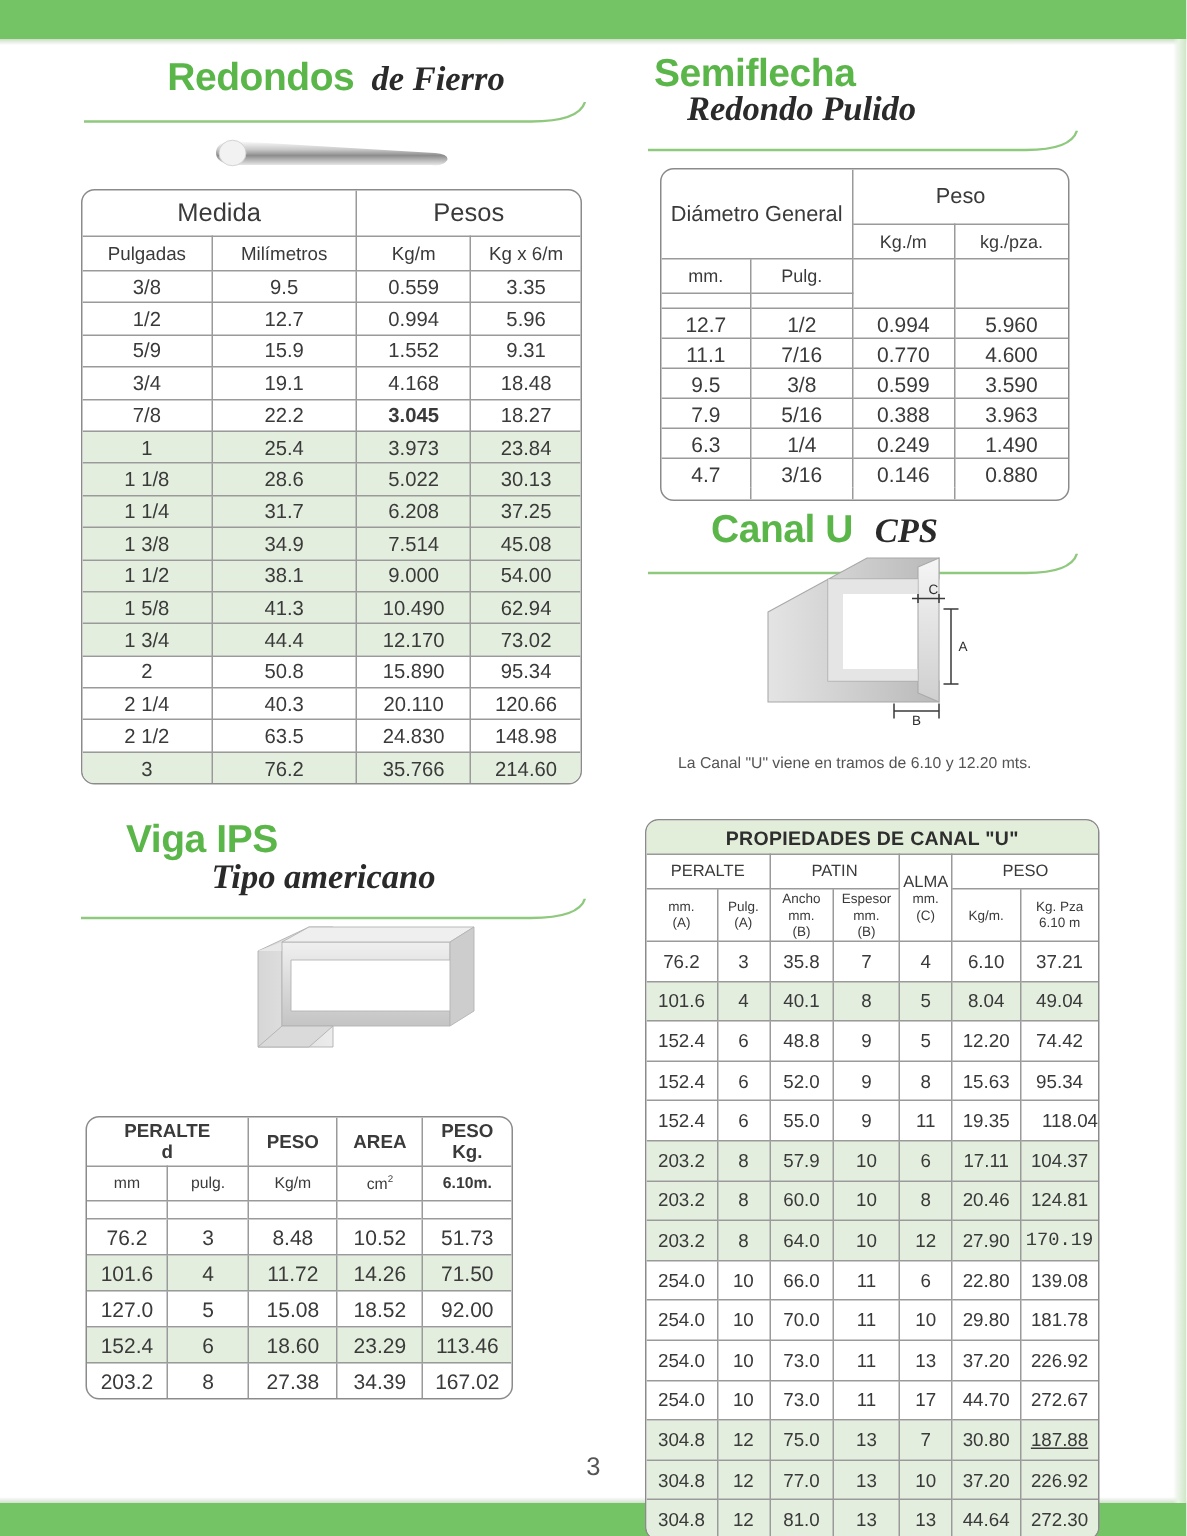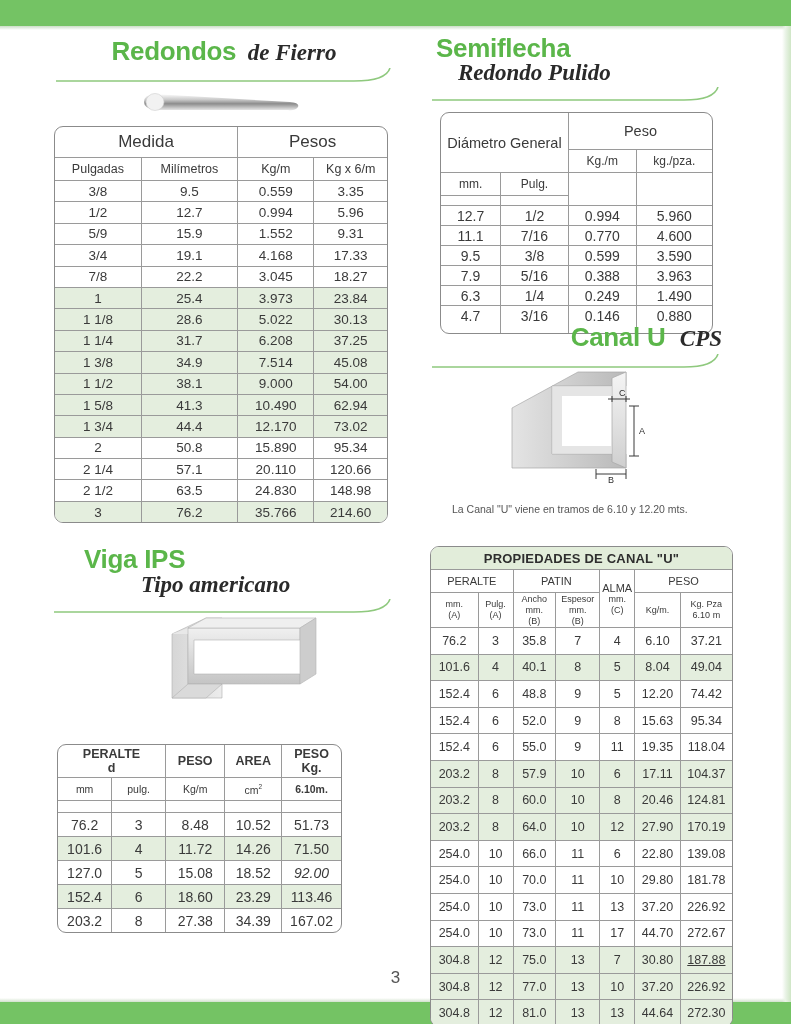--- a/index.html
+++ b/index.html
@@ -160,26 +160,26 @@
           <tr class="dt">
             <td class="noL" style="width: 26%;">5/9</td>
             <td style="width: 29%; margin-top: 12px;">15.9</td>
             <td style="width: 23%;">1.552</td>
             <td class="noR" style="width: 22%;">9.31</td>
           </tr>
           <tr class="dt">
             <td class="noL" style="width: 26%; margin-top: 36px;">3/4</td>
             <td style="width: 29%;">19.1</td>
             <td style="width: 23%;">4.168</td>
-            <td class="noR" style="width: 22%;">17.33</td>
+            <td class="noR" style="width: 22%;">18.48</td>
           </tr>
           <tr class="dt">
             <td class="noL" style="width: 26%;">7/8</td>
             <td style="width: 29%;">22.2</td>
-            <td style="width: 23%;">3.045</td>
+            <td style="width: 23%; font-weight: bold;">3.045</td>
             <td class="noR" style="width: 22%;">18.27</td>
           </tr>
           <tr class="dt grn">
             <td class="noL" style="width: 26%;">1</td>
             <td style="width: 29%;">25.4</td>
             <td style="width: 23%;">3.973</td>
             <td class="noR" style="width: 22%;">23.84</td>
           </tr>
           <tr class="dt grn">
             <td class="noL" style="width: 26%;">1 1/8</td>
@@ -218,21 +218,21 @@
             <td class="noR" style="width: 22%;">73.02</td>
           </tr>
           <tr class="dt">
             <td class="noL" style="width: 26%;">2</td>
             <td style="width: 29%;">50.8</td>
             <td style="width: 23%;">15.890</td>
             <td class="noR" style="width: 22%;">95.34</td>
           </tr>
           <tr class="dt">
             <td class="noL" style="width: 26%;">2 1/4</td>
-            <td style="width: 29%;">57.1</td>
+            <td style="width: 29%;">40.3</td>
             <td style="width: 23%;">20.110</td>
             <td class="noR" style="width: 22%;">120.66</td>
           </tr>
           <tr class="dt">
             <td class="noL" style="width: 26%;">2 1/2</td>
             <td style="width: 29%;">63.5</td>
             <td style="width: 23%;">24.830</td>
             <td class="noR" style="width: 22%;">148.98</td>
           </tr>
           <tr class="dt grn">
@@ -325,21 +325,21 @@
           <tr class="sp2">
         <td class="noL noT noB"></td>
         <td class="noT noB"></td>
         <td class="noT noB"></td>
         <td class="noT noB noR"></td>
       </tr>
     </tbody>
       </table>
   </div>
 
-  <div class="sec" style="left:432px;top:322px;width:290px;text-align:right;">
+  <div class="sec" style="left:432px;top:337px;width:290px;">
     <div style="padding-left:42px;">
       <span class="t1">Canal U</span>
       <span class="t2" style="margin-left:10px;">CPS</span>
     </div>
     <div class="line">
       <svg width="290" height="16" viewBox="0 0 290 16">
         <path d="M-4,13 L252,13 Q282,13 286,0" fill="none" stroke="#8fc97e" stroke-width="1.6"></path>
       </svg>
     </div>
   </div>
@@ -451,21 +451,21 @@
             <td style="width: 19%;">4</td>
             <td style="width: 21%;">11.72</td>
             <td style="width: 20%;">14.26</td>
             <td class="noR" style="width: 21%;">71.50</td>
           </tr>
           <tr class="dt">
             <td class="noL" style="width: 19%;">127.0</td>
             <td style="width: 19%;">5</td>
             <td style="width: 21%;">15.08</td>
             <td style="width: 20%;">18.52</td>
-            <td class="noR" style="width: 21%; font-style: italic;">92.00</td>
+            <td class="noR" style="width: 21%;">92.00</td>
           </tr>
           <tr class="dt grn">
             <td class="noL" style="width: 19%;">152.4</td>
             <td style="width: 19%;">6</td>
             <td style="width: 21%;">18.60</td>
             <td style="width: 20%;">23.29</td>
             <td class="noR" style="width: 21%;">113.46</td>
           </tr>
           <tr class="dt">
             <td class="noL" style="width: 19%; border-bottom: none;">203.2</td>
@@ -559,21 +559,21 @@
             <td style="width: 15%;">15.63</td>
             <td class="noR" style="width: 17%;">95.34</td>
           </tr>
           <tr class="dt">
             <td class="noL" style="width: 15.5%;">152.4</td>
             <td style="width: 11.5%;">6</td>
             <td style="width: 14%;">55.0</td>
             <td style="width: 14.5%;">9</td>
             <td style="width: 11.5%;">11</td>
             <td style="width: 15%;">19.35</td>
-            <td class="noR" style="width: 17%;">118.04</td>
+            <td class="noR" style="width: 17%; text-align: right;">118.04</td>
           </tr>
           <tr class="dt grn">
             <td class="noL" style="width: 15.5%;">203.2</td>
             <td style="width: 11.5%;">8</td>
             <td style="width: 14%;">57.9</td>
             <td style="width: 14.5%;">10</td>
             <td style="width: 11.5%;">6</td>
             <td style="width: 15%;">17.11</td>
             <td class="noR" style="width: 17%;">104.37</td>
           </tr>
@@ -586,21 +586,21 @@
             <td style="width: 15%;">20.46</td>
             <td class="noR" style="width: 17%;">124.81</td>
           </tr>
           <tr class="dt grn">
             <td class="noL" style="width: 15.5%;">203.2</td>
             <td style="width: 11.5%;">8</td>
             <td style="width: 14%;">64.0</td>
             <td style="width: 14.5%;">10</td>
             <td style="width: 11.5%;">12</td>
             <td style="width: 15%;">27.90</td>
-            <td class="noR" style="width: 17%;">170.19</td>
+            <td class="noR" style="width: 17%; font-family: Liberation Mono, monospace;">170.19</td>
           </tr>
           <tr class="dt">
             <td class="noL" style="width: 15.5%;">254.0</td>
             <td style="width: 11.5%;">10</td>
             <td style="width: 14%;">66.0</td>
             <td style="width: 14.5%;">11</td>
             <td style="width: 11.5%;">6</td>
             <td style="width: 15%;">22.80</td>
             <td class="noR" style="width: 17%;">139.08</td>
           </tr>

